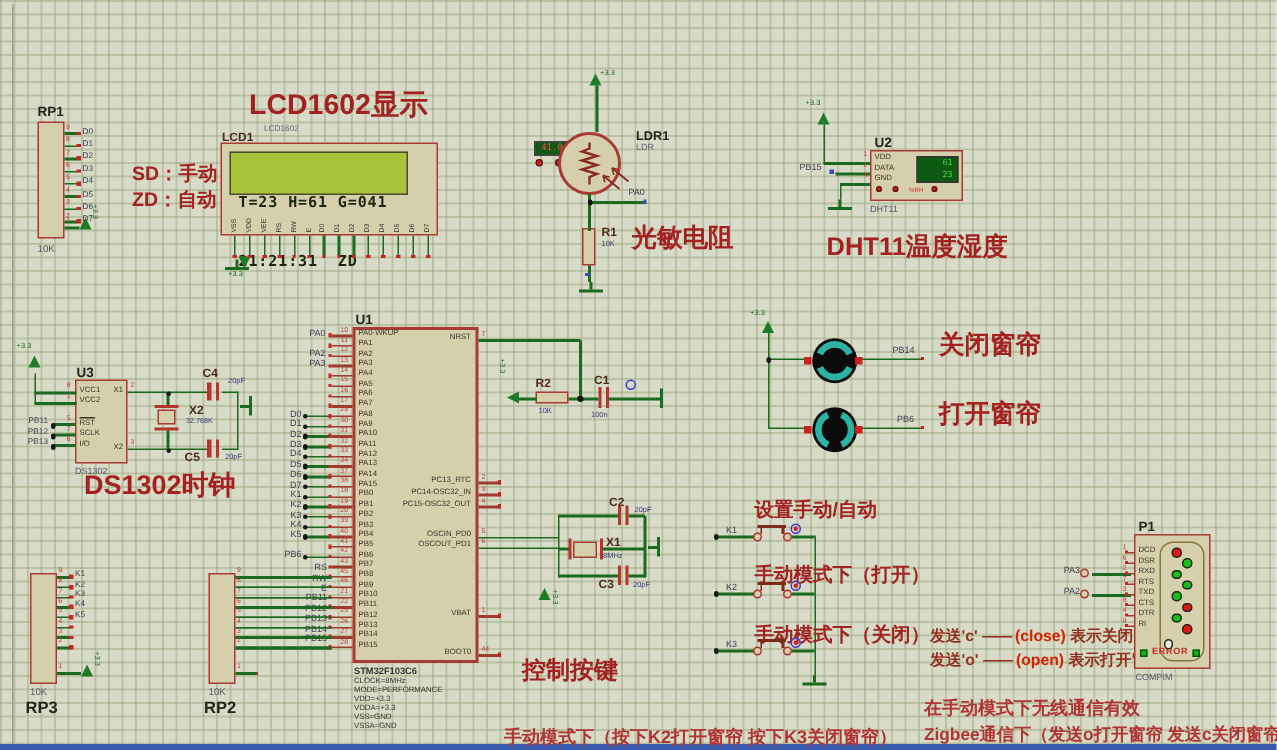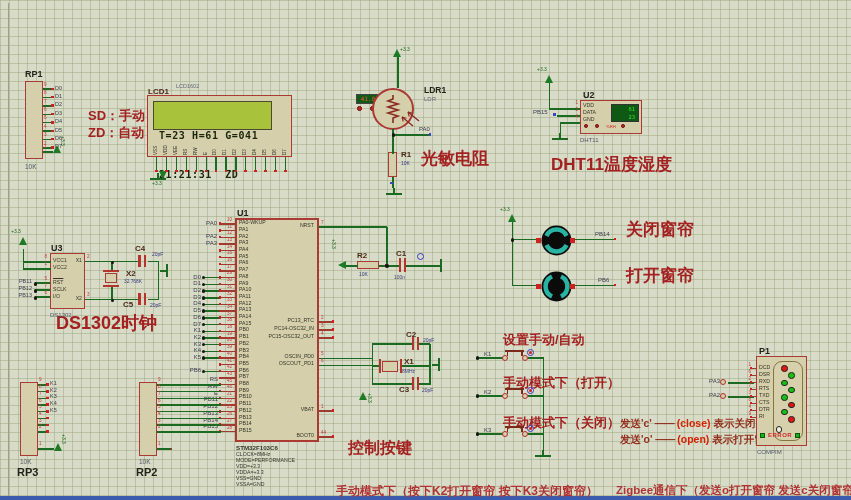--- a/index.html
+++ b/index.html
@@ -67,30 +67,32 @@
 #title{font-size:22px;color:#8c1717;letter-spacing:1px}
 </style>
 </head>
 <body>
 
 <div id="canvas">
   <div class="sheet"></div>
   <div class="strip"></div>
 
 
+  <div class="ann" style="left:166px;top:61px;font-size:19px">LCD1602显示</div>
   <div class="ann" style="left:88px;top:109px;font-size:13px">SD：手动</div>
   <div class="ann" style="left:88px;top:126px;font-size:13px">ZD：自动</div>
   <div class="ann" style="left:421px;top:150px;font-size:17px">光敏电阻</div>
   <div class="ann" style="left:551px;top:156px;font-size:17px">DHT11温度湿度</div>
   <div class="ann" style="left:56px;top:314px;font-size:18px">DS1302时钟</div>
   <div class="ann" style="left:626px;top:221px;font-size:17px">关闭窗帘</div>
   <div class="ann" style="left:626px;top:267px;font-size:17px">打开窗帘</div>
   <div class="ann" style="left:348px;top:439px;font-size:16px">控制按键</div>
 
   <div class="note" style="left:336px;top:485px">手动模式下（按下K2打开窗帘  按下K3关闭窗帘）</div>
+  <div class="note" style="left:616px;top:466px">在手动模式下无线通信有效</div>
   <div class="note" style="left:616px;top:485px;font-size:11.5px">Zigbee通信下（发送o打开窗帘  发送c关闭窗帘）</div>
 
   <div class="send" style="left:620px;top:417px">
     <span>发送'c'</span>
     <span class="dash">——</span>
     <span class="w">(close)</span>
     <span>表示关闭窗帘</span>
   </div>
   <div class="send" style="left:620px;top:433px">
     <span>发送'o'</span>

